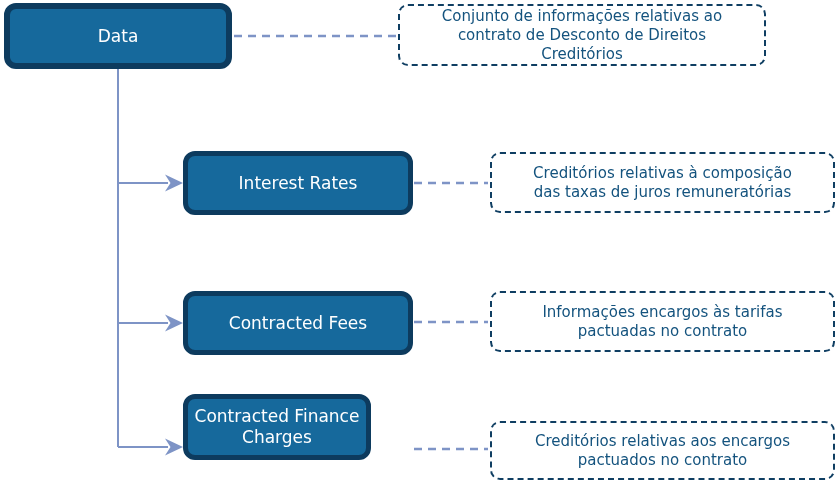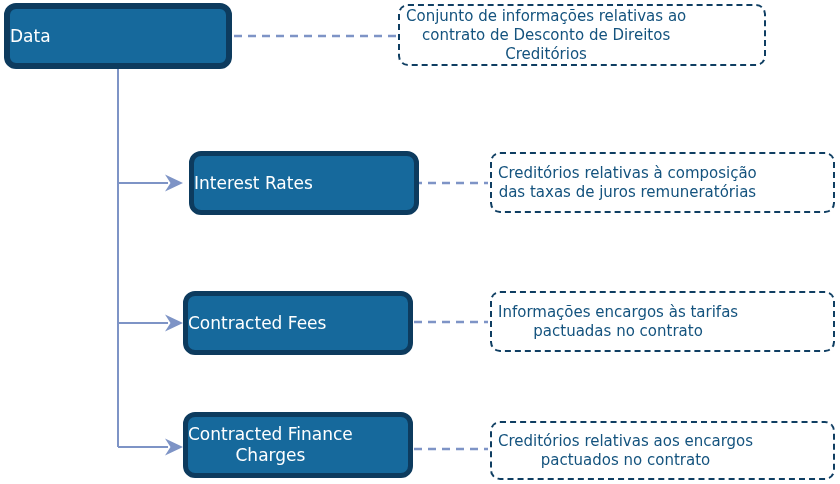--- a/index.html
+++ b/index.html
@@ -37,37 +37,39 @@
   }
   .node {
     position: absolute;
     box-sizing: border-box;
     background: var(--node-fill, #16699C);
     border: 5px solid var(--node-border, #0D3B5E);
     border-radius: 12px;
     color: var(--node-text, #FFFFFF);
     display: flex;
     align-items: center;
+    justify-content: center;
     text-align: center;
     font-size: 17px;
     line-height: 21px;
     white-space: pre-line;
   }
   .node.root {
     border-width: 6px;
   }
   .annotation {
     position: absolute;
     box-sizing: border-box;
     border: 2px dashed var(--annotation-border, #0F3E62);
     border-radius: 10px;
     color: var(--annotation-text, #14537E);
     background: var(--background, #fff);
     display: flex;
     align-items: center;
+    justify-content: center;
     text-align: center;
     font-size: 15px;
     line-height: 19px;
     white-space: pre-line;
     padding: 2px 6px;
   }
 </style>
 </head>
 <body>
 
@@ -90,39 +92,39 @@
   <div class="node root" style="left:4px; top:3px; width:228px; height:66px;">
     <span>Data</span>
   </div>
 
   <div class="annotation" style="left:398px; top:4px; width:368px; height:62px;">
     <span>Conjunto de informações relativas ao
 contrato de Desconto de Direitos
 Creditórios</span>
   </div>
 
-  <div class="node" style="left:189px; top:151px; width:230px; height:64px;">
+  <div class="node" style="left:183px; top:151px; width:230px; height:64px;">
     <span>Interest Rates</span>
   </div>
 
   <div class="annotation" style="left:490px; top:152px; width:345px; height:61px;">
     <span>Creditórios relativas à composição
 das taxas de juros remuneratórias</span>
   </div>
 
   <div class="node" style="left:183px; top:291px; width:230px; height:64px;">
     <span>Contracted Fees</span>
   </div>
 
   <div class="annotation" style="left:490px; top:291px; width:345px; height:61px;">
     <span>Informações encargos às tarifas
 pactuadas no contrato</span>
   </div>
 
-  <div class="node" style="left:183px; top:412px; width:230px; height:66px;">
+  <div class="node" style="left:183px; top:394px; width:188px; height:66px;">
     <span>Contracted Finance
 Charges</span>
   </div>
 
   <div class="annotation" style="left:490px; top:421px; width:345px; height:59px;">
     <span>Creditórios relativas aos encargos
 pactuados no contrato</span>
   </div>
 
 </div>

